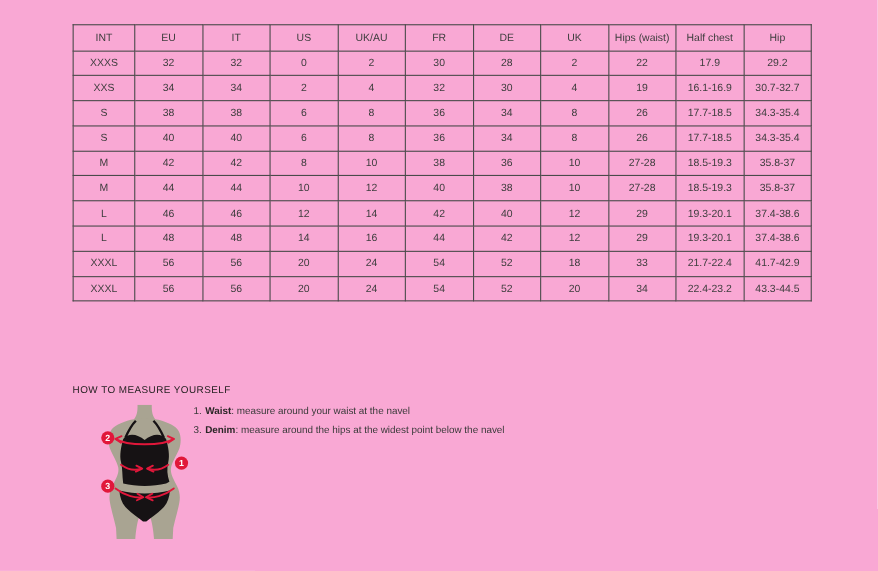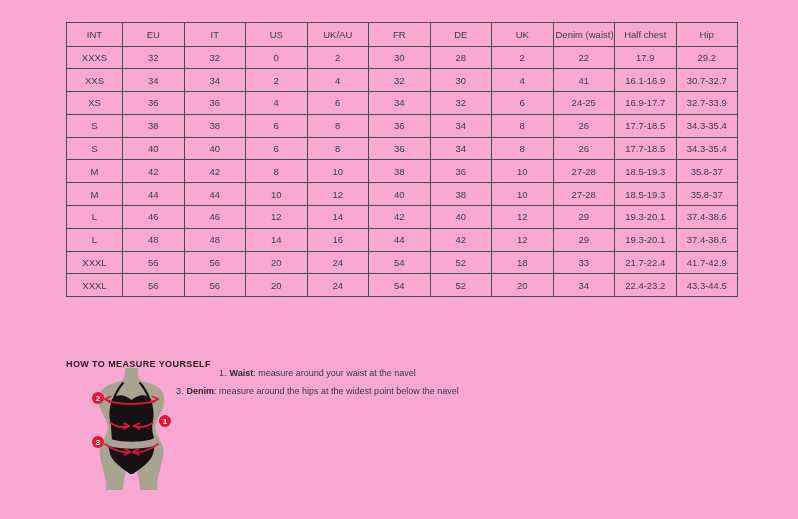--- a/index.html
+++ b/index.html
@@ -17,24 +17,24 @@
   table.size-table th, table.size-table td{
     border:1px solid #4a4a4a;
     height:21.8px;padding:0 2px;
     font-size:9.5px;font-weight:400;text-align:center;vertical-align:middle;
     color:#3d3d3d;white-space:nowrap;overflow:hidden;
   }
   table.size-table th{height:22.5px;}
   
   .measure-title{
     position:absolute;left:66px;top:349px;
-    font-size:9px;font-weight:700;letter-spacing:.4px;color:#262122;margin-top:10px;
+    font-size:9px;font-weight:400;letter-spacing:.4px;color:#262122;
   }
   .figure-wrap{position:absolute;left:79px;top:368px;width:105px;height:122px;}
-  .steps{position:absolute;left:176px;top:369px;font-size:9px;color:#3a3a3a;text-align:center;}
+  .steps{position:absolute;left:176px;top:369px;font-size:9px;color:#3a3a3a;}
   .step{margin-bottom:8.5px;line-height:9.5px;white-space:nowrap;}
   .step .num{margin-right:3px;}
   .step .lbl{font-weight:700;color:#2b2627;}
 </style>
 </head>
 <body>
 
 <div class="page">
 
   <table class="size-table">
@@ -44,21 +44,21 @@
     <thead>
       <tr>
           <th>INT</th>
           <th>EU</th>
           <th>IT</th>
           <th>US</th>
           <th>UK/AU</th>
           <th>FR</th>
           <th>DE</th>
           <th>UK</th>
-          <th>Denim (waist)</th>
+          <th>Hips (waist)</th>
           <th>Half chest</th>
           <th>Hip</th>
         </tr>
     </thead>
     <tbody>
         <tr>
           <td>XXXS</td>
           <td>32</td>
           <td>32</td>
           <td>0</td>
@@ -72,36 +72,23 @@
         </tr>
         <tr>
           <td>XXS</td>
           <td>34</td>
           <td>34</td>
           <td>2</td>
           <td>4</td>
           <td>32</td>
           <td>30</td>
           <td>4</td>
-          <td>41</td>
+          <td>19</td>
           <td>16.1-16.9</td>
           <td>30.7-32.7</td>
-        </tr>
-        <tr>
-          <td>XS</td>
-          <td>36</td>
-          <td>36</td>
-          <td>4</td>
-          <td>6</td>
-          <td>34</td>
-          <td>32</td>
-          <td>6</td>
-          <td>24-25</td>
-          <td>16.9-17.7</td>
-          <td>32.7-33.9</td>
         </tr>
         <tr>
           <td>S</td>
           <td>38</td>
           <td>38</td>
           <td>6</td>
           <td>8</td>
           <td>36</td>
           <td>34</td>
           <td>8</td>

